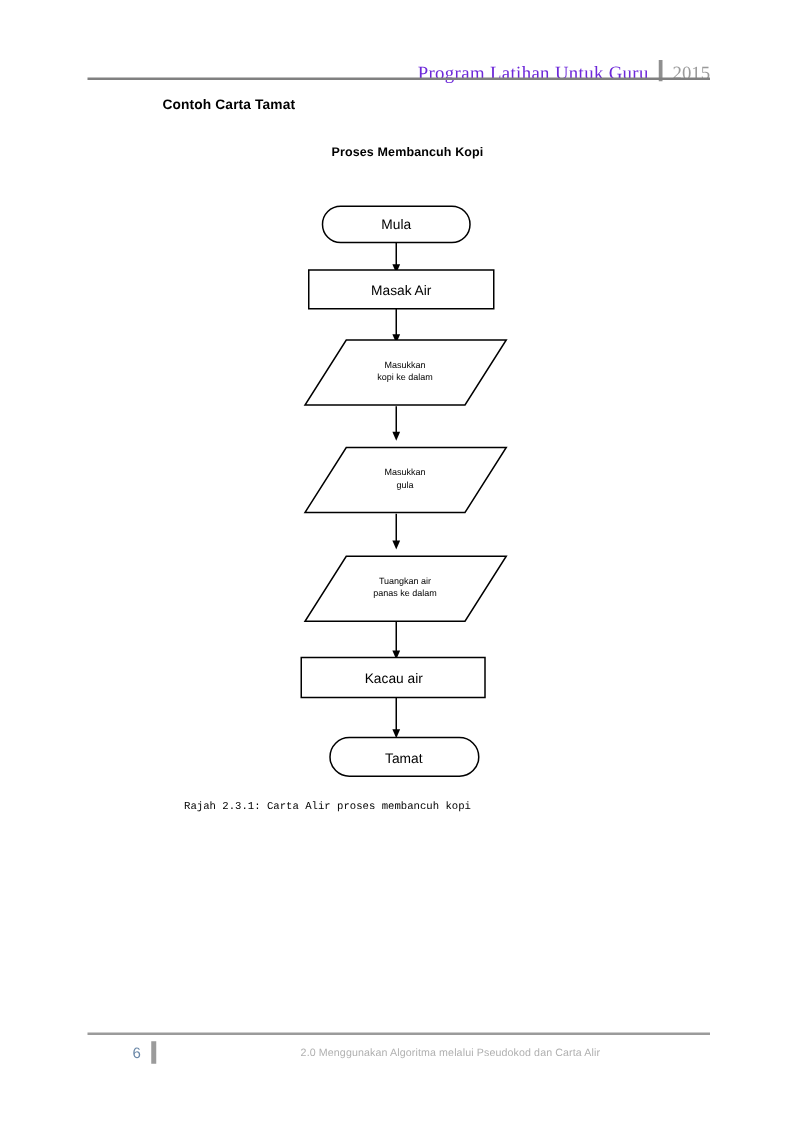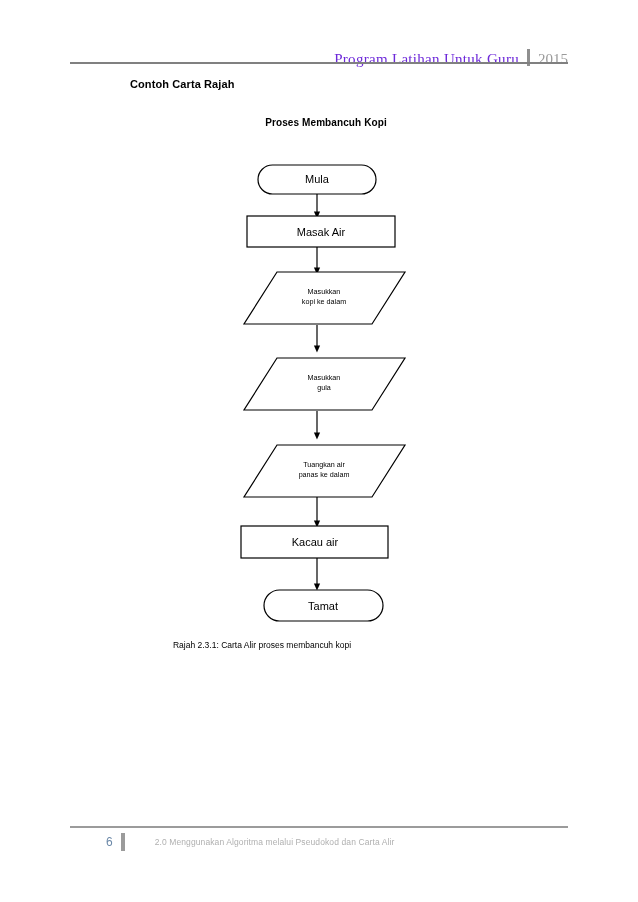--- a/index.html
+++ b/index.html
@@ -108,20 +108,21 @@
   .caption {
     position: absolute;
     left: 0;
     top: 640px;
     width: 510px;
     text-align: center;
     font-size: 8.5px;
     color: #000000;
     padding-left: 14px;
     box-sizing: border-box;
+    font-family: Liberation Mono, monospace;
   }
 
   
   .footer {
     position: absolute;
     left: 70px;
     top: 826px;
     width: 498px;
     height: 40px;
   }
@@ -148,41 +149,41 @@
     margin-left: 36px;
   }
   .footer-bar {
     width: 4px;
     height: 18px;
     background: #9b9b9b;
     margin-left: 8px;
   }
   .footer-note {
     flex: 1;
-    text-align: left;
+    text-align: center;
     font-size: 8.5px;
     color: #b0b0b0;
     letter-spacing: 0.1px;
     padding-right: 2px;
     padding-left: 30px;
   }
 </style>
 </head>
 <body>
 
 <div class="header">
   <div class="header-inner">
     <span class="header-title">Program Latihan Untuk Guru</span>
     <span class="header-sep"></span>
     <span class="header-year">2015</span>
   </div>
   <div class="header-rule"></div>
 </div>
 
-<div class="section-heading">Contoh Carta Rajah</div>
+<div class="section-heading">Contoh Carta Tamat</div>
 
 <div class="chart-title">Proses Membancuh Kopi</div>
 
 <div class="flow">
   <svg width="638" height="902" viewBox="0 0 638 902" xmlns="http://www.w3.org/2000/svg">
     <defs>
       <marker id="arrow" markerWidth="9" markerHeight="9" refX="4.2" refY="4" orient="auto" markerUnits="userSpaceOnUse">
         <path d="M0.6,0.9 L7.8,4 L0.6,7.1 Z" fill="#000000"></path>
       </marker>
     </defs>

